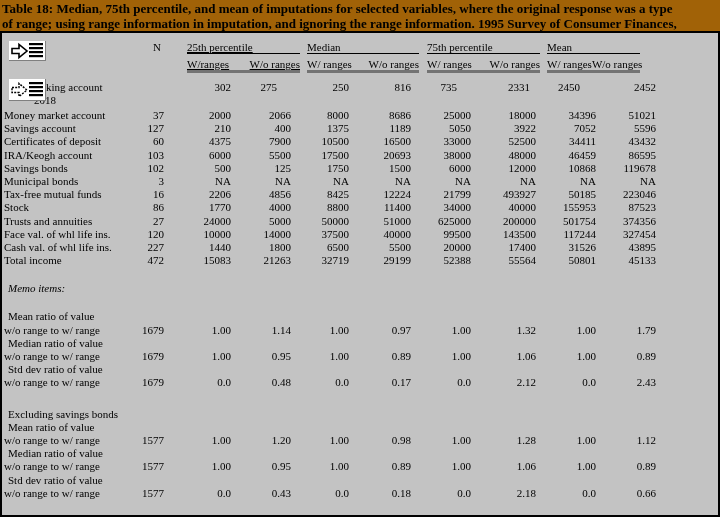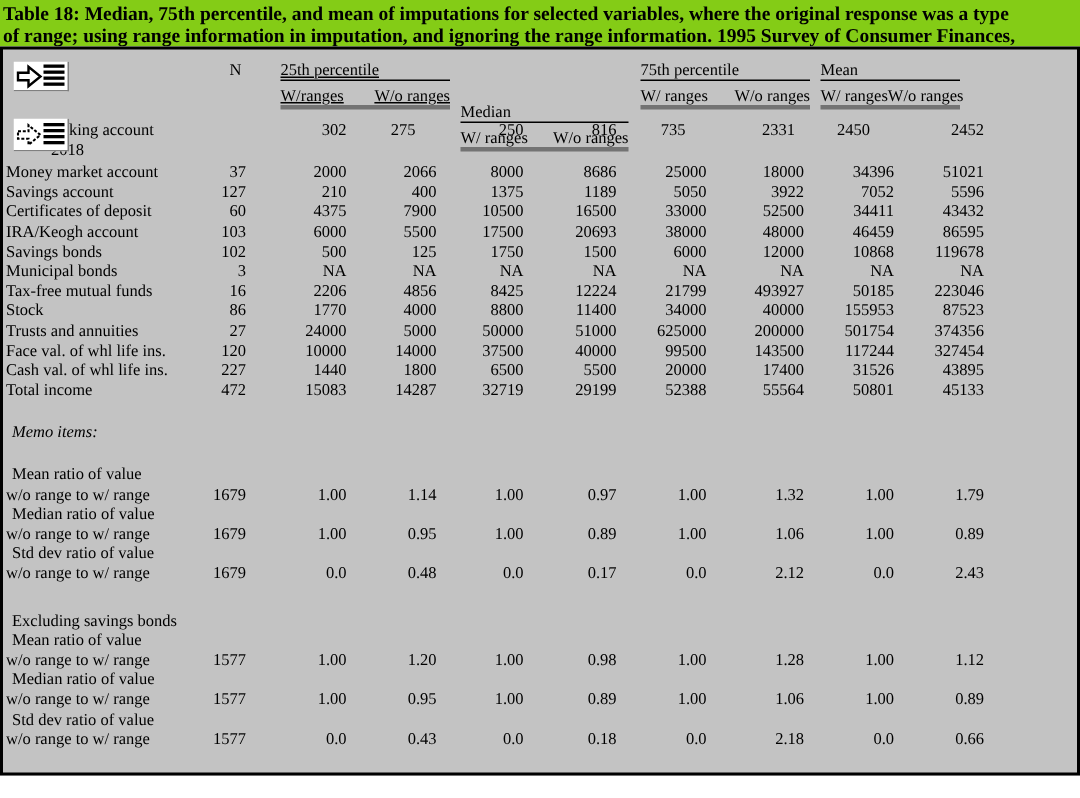--- a/index.html
+++ b/index.html
@@ -1,35 +1,35 @@
 <!DOCTYPE html>
 <html><head>
 <meta charset="utf-8">
 <style>
   html,body{margin:0;padding:0;background:#fff;}
   body{width:720px;height:532px;overflow:hidden;font-family:"Liberation Serif","DejaVu Serif",serif;color:#000;}
   
-  .title{padding:1px 0 0 2px;background:#84cc16;}
+  .title{padding:1px 0 0 2px;background:#a16207;}
   .title div{font-weight:bold;font-size:13px;line-height:15px;white-space:nowrap;}
   
   .tbl{position:relative;box-sizing:border-box;width:720px;height:486px;background:#c3c3c3;border:2px solid #000;padding-top:8px;font-size:11px;}
   
   .r{display:grid;grid-template-columns:115px 47px 67px 60px 58px 62px 60px 65px 60px 60px 1fr;height:13.2px;line-height:13.2px;}
   .hdrA{height:14px;line-height:12px;}
   .hdrB{height:19px;line-height:12px;}
   .r1{height:13px;line-height:13px;}
   .c{overflow:visible;white-space:nowrap;}
   .lbl{padding-left:2px;}
   .lbl2{grid-column:1 / span 3;padding-left:6px;}
   .num{text-align:right;}
   .grp{grid-column:span 2;}
   .gl{display:block;border-bottom:1px solid #000;text-align:left;}
   .sl{display:flex;justify-content:space-between;border-bottom:3px solid #737373;align-items:flex-end;padding-top:3px;}
   .g1x{margin-left:23px;margin-right:-9px;text-decoration:underline;}
-  .g2x{margin-left:16px;margin-right:-8px;margin-top:28px;}
+  .g2x{margin-left:16px;margin-right:-8px;}
   .g3x{margin-left:16px;margin-right:-4px;}
   .g4x{margin-left:11px;margin-right:16px;}
   .nh{padding-right:3px;}
   .sp7{height:7px;}.sp2{height:2px;}.sp15{height:15px;}.sp18{height:18px;}
   .it{font-style:italic;}
   .ind1{padding-left:44px;}
   .ind2{padding-left:32px;}
   .pr14{padding-right:14px;text-align:right;}.pr6{padding-right:6px;}.pr16{padding-right:16px;}
   
   .mk{position:absolute;left:7px;}
@@ -279,21 +279,21 @@
     <div class="c num">20000</div>
     <div class="c num">17400</div>
     <div class="c num">31526</div>
     <div class="c num">43895</div>
     <div class="c"></div>
   </div>
   <div class="r">
     <div class="c lbl">Total income</div>
     <div class="c num">472</div>
     <div class="c num">15083</div>
-    <div class="c num">14287</div>
+    <div class="c num">21263</div>
     <div class="c num">32719</div>
     <div class="c num">29199</div>
     <div class="c num">52388</div>
     <div class="c num">55564</div>
     <div class="c num">50801</div>
     <div class="c num">45133</div>
     <div class="c"></div>
   </div>
 
   <div class="sp15"></div>

